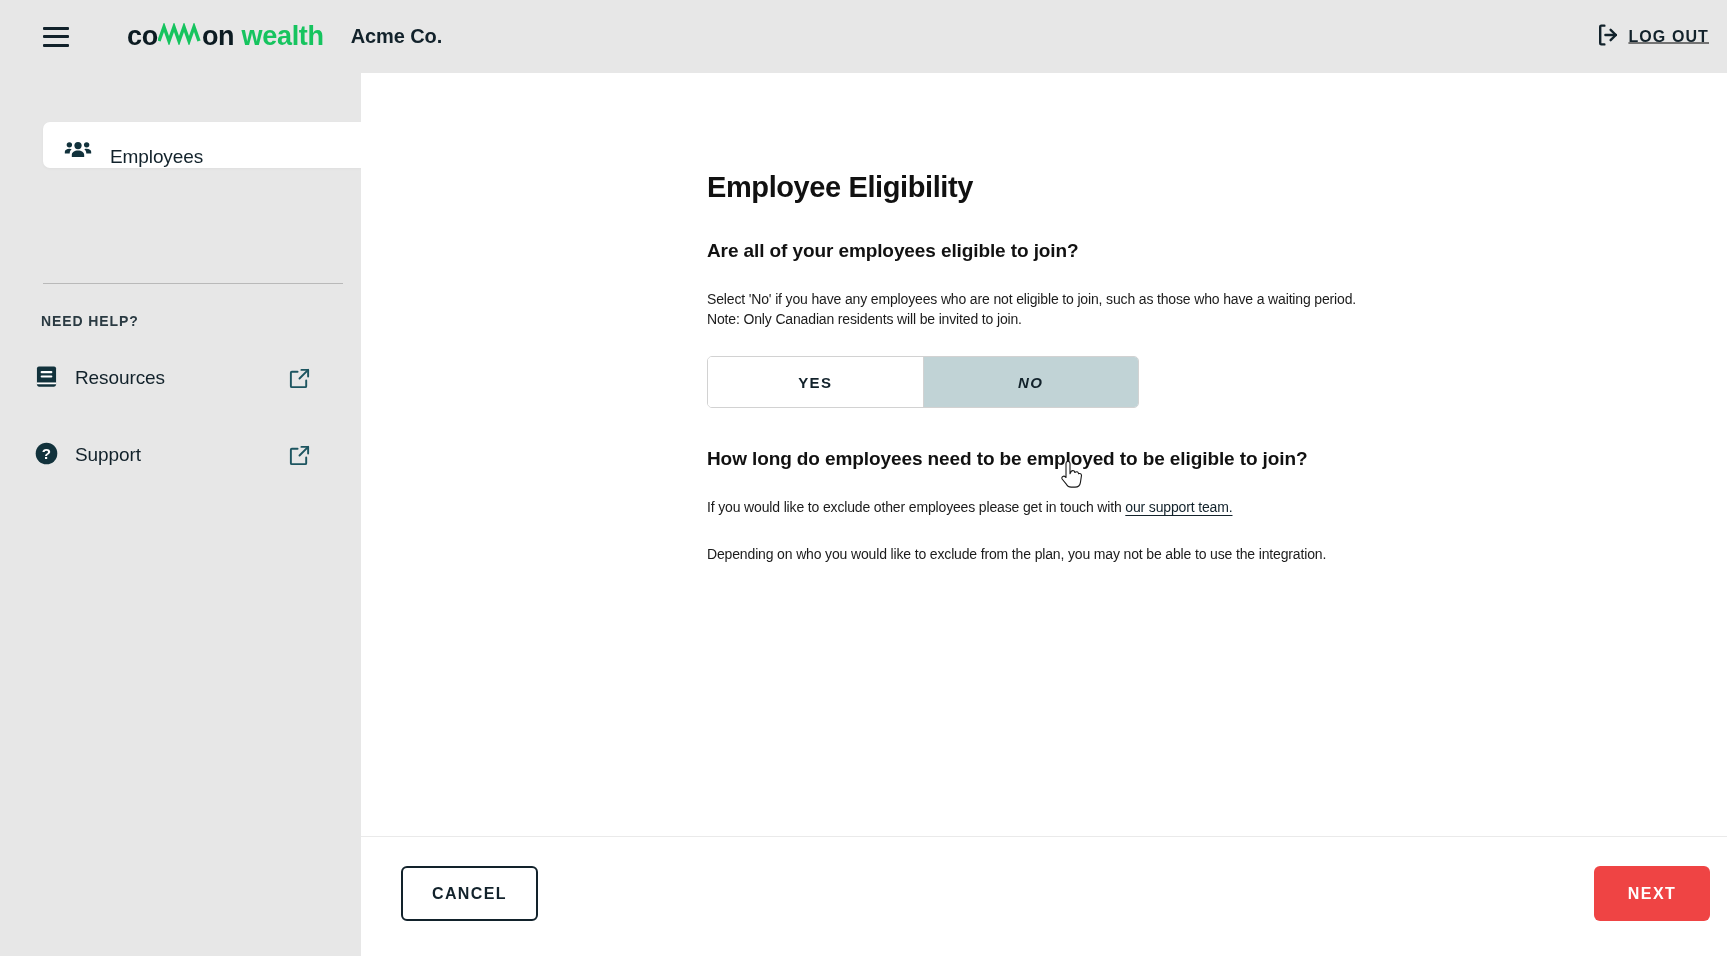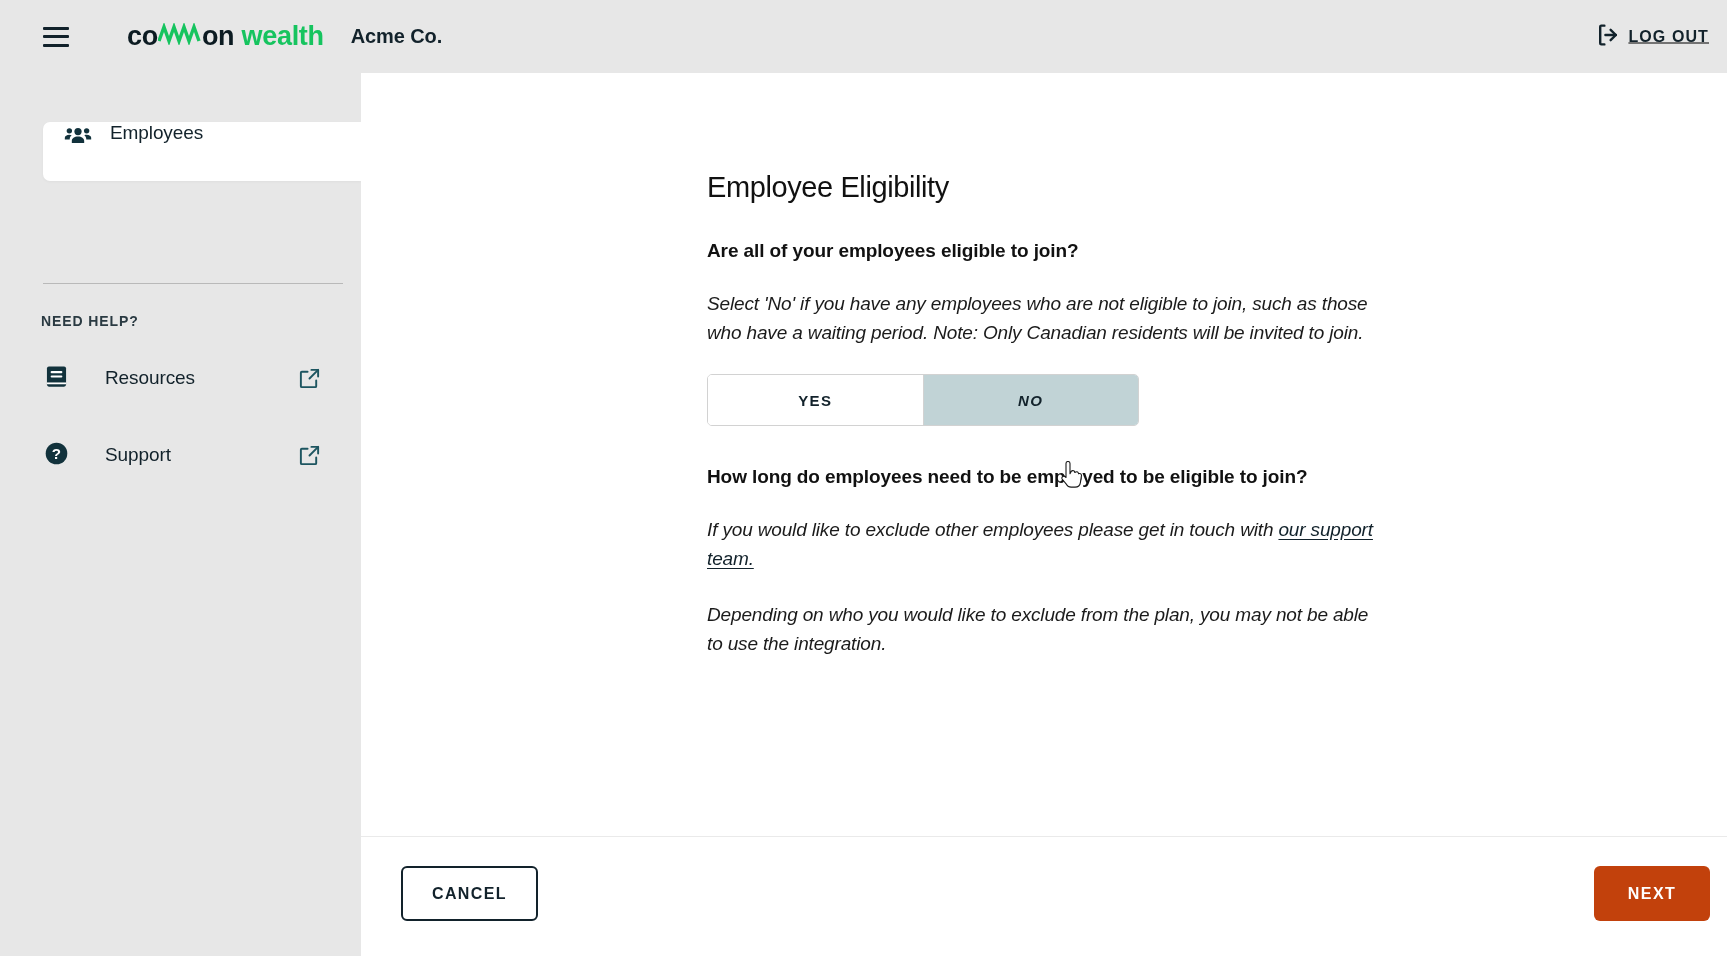--- a/index.html
+++ b/index.html
@@ -95,25 +95,25 @@
     width: 345px;
     height: 883px;
     background: #e7e7e7;
   }
 
   .nav-item-active {
     position: absolute;
     left: 27px;
     top: 49px;
     width: 318px;
-    height: 59px;
+    height: 46px;
     background: #ffffff;
     border-radius: 7px 0 0 7px;
     display: flex;
-    align-items: flex-start;
+    align-items: flex-end;
     padding-left: 21px;
     gap: 18px;
     cursor: pointer;
     box-shadow: 0 1px 3px rgba(0,0,0,0.04);
   }
   .nav-label {
     font-size: 19px;
     color: #12222b;
     letter-spacing: -0.1px;
   }
@@ -132,26 +132,26 @@
     left: 25px;
     top: 240px;
     font-size: 14px;
     font-weight: 700;
     letter-spacing: 0.9px;
     color: #2a3a42;
   }
 
   .help-item {
     position: absolute;
-    left: 27px;
+    left: 17px;
     width: 300px;
     height: 44px;
     display: flex;
     align-items: center;
-    gap: 32px;
+    gap: 12px;
     cursor: pointer;
   }
   .help-item.res { top: 283px; }
   .help-item.sup { top: 360px; }
   .help-label {
     font-size: 19px;
     color: #12222b;
     letter-spacing: -0.1px;
     flex: 1;
     padding-left: 3px;
@@ -178,42 +178,41 @@
 
   .inner {
     position: absolute;
     left: 346px;
     top: 98px;
     width: 700px;
   }
 
   .page-title {
     font-size: 29px;
-    font-weight: 400;
+    font-weight: 700;
     color: #111111;
     letter-spacing: -0.4px;
     margin-bottom: 36px;
   }
 
   .q-label {
     font-size: 19px;
     font-weight: 700;
     color: #111111;
     letter-spacing: -0.1px;
     margin-bottom: 27px;
   }
 
   .para {
-    font-size: 19px;
-    line-height: 29px;
+    font-size: 14px;
+    line-height: 20px;
     color: #1b1b1b;
     letter-spacing: -0.15px;
     margin-bottom: 27px;
     max-width: 672px;
-    font-style: italic;
   }
 
   
   .toggle-group {
     display: flex;
     width: 432px;
     height: 52px;
     border: 1px solid #d2d2d2;
     border-radius: 5px;
     overflow: hidden;
@@ -315,21 +314,21 @@
     color: #12222b;
     cursor: pointer;
     user-select: none;
   }
   .btn-next {
     position: absolute;
     right: 33px;
     top: 29px;
     width: 116px;
     height: 55px;
-    background: #c2410c;
+    background: #ef4444;
     border: none;
     border-radius: 6px;
     display: flex;
     align-items: center;
     justify-content: center;
     font-size: 16px;
     font-weight: 700;
     letter-spacing: 1.4px;
     color: #ffffff;
     cursor: pointer;

